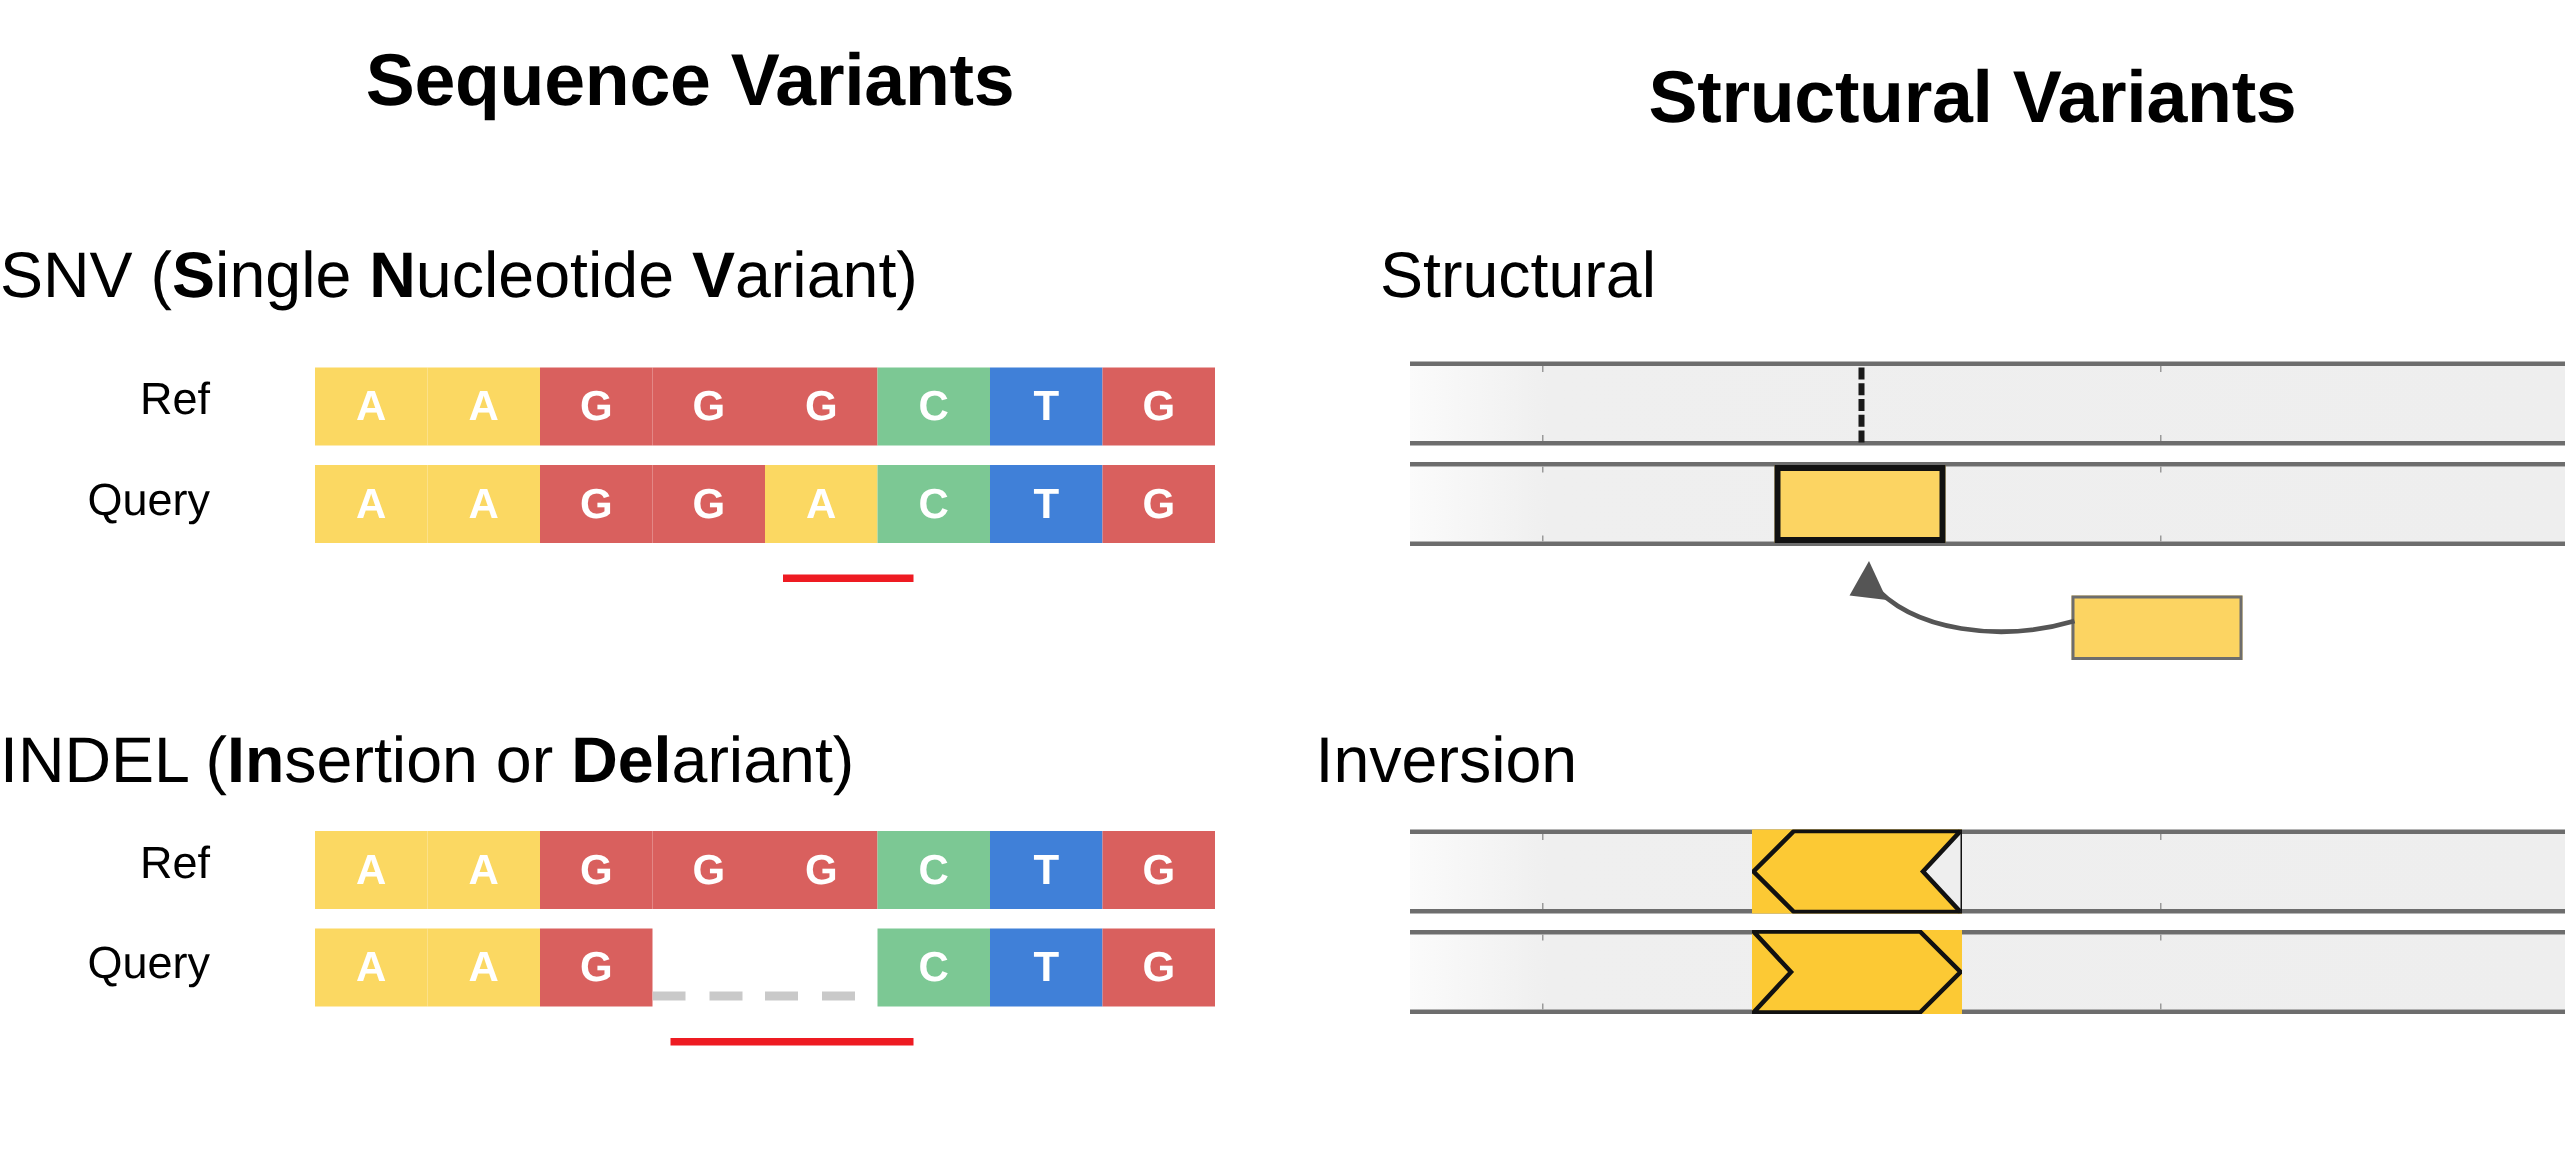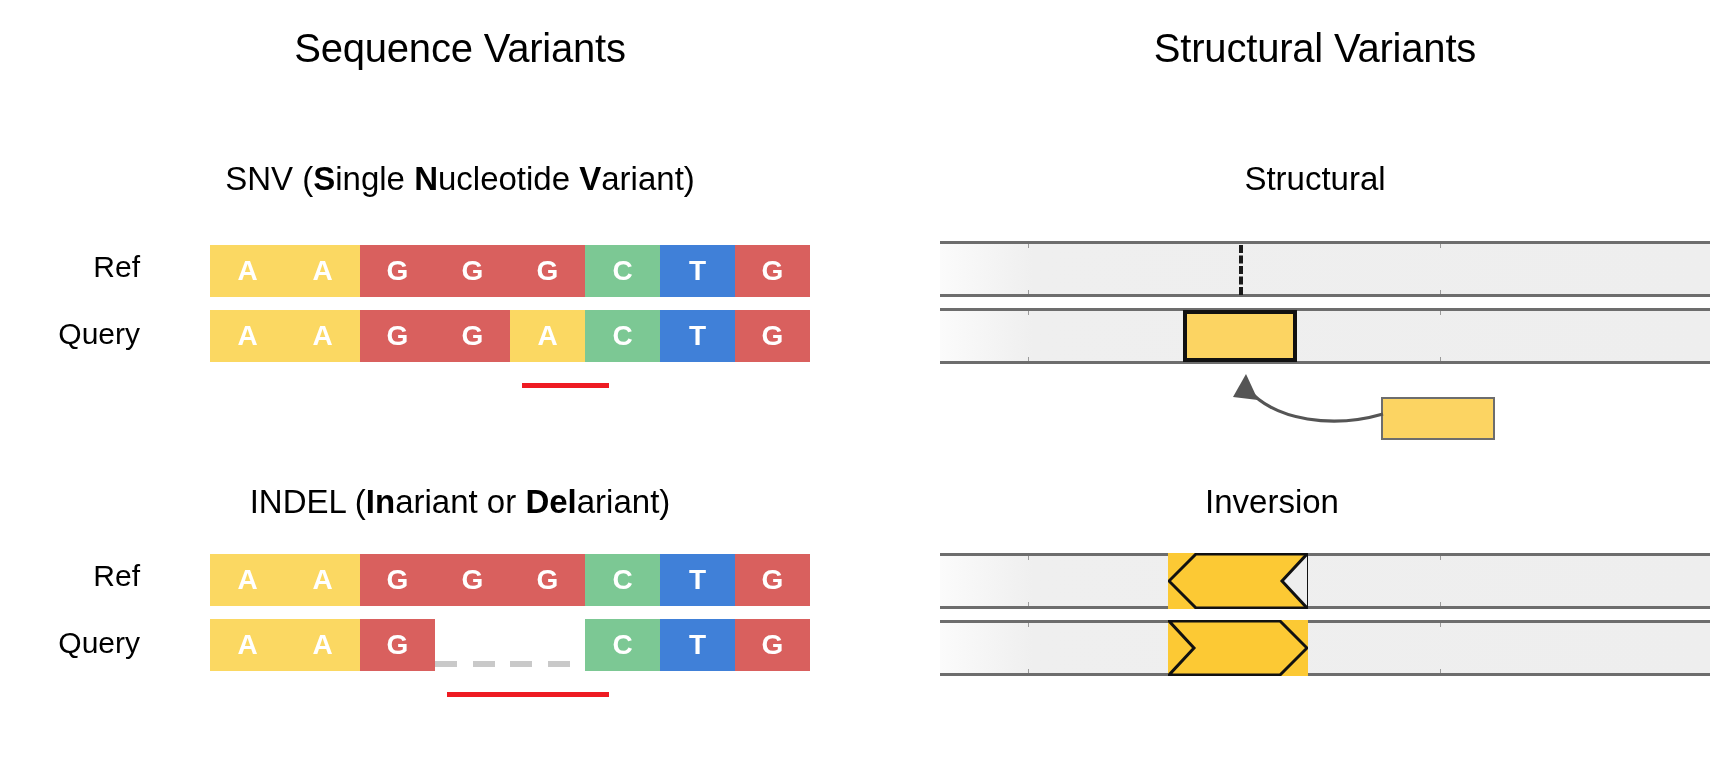--- a/index.html
+++ b/index.html
@@ -12,36 +12,35 @@
     height: 775px;
     font-family: "Liberation Sans", sans-serif;
     color: #000000;
     overflow: hidden;
     position: relative;
   }
 
   
   .col-title {
     position: absolute;
-    font-size: 40px;
-    font-weight: normal;
+    font-size: 49px;
+    font-weight: bold;
     letter-spacing: -0.2px;
     white-space: nowrap;
     text-align: center;
   }
   #title-seq   { left: 0px;   top: 26px; width: 920px; }
-  #title-struct{ left: 920px; top: 26px; width: 790px; }
+  #title-struct{ left: 920px; top: 37px; width: 790px; }
 
   
   .sub-title {
     position: absolute;
-    font-size: 33px;
+    font-size: 43px;
     font-weight: normal;
     white-space: nowrap;
-    text-align: center;
   }
   .sub-title b { font-weight: bold; }
   #sub-snv    { left: 0px;   top: 160px; width: 920px; }
   #sub-indel  { left: 0px;   top: 483px; width: 920px; }
   #sub-ins    { left: 920px; top: 160px; width: 790px; }
   #sub-inv    { left: 877px; top: 483px; width: 790px; }
 
   
   .row-label {
     position: absolute;
@@ -139,21 +138,21 @@
 </style>
 </head>
 <body>
 
 <div class="col-title" id="title-seq">Sequence Variants</div>
 
 <div class="col-title" id="title-struct">Structural Variants</div>
 
 <div class="sub-title" id="sub-snv"><span>SNV (</span><b>S</b><span>ingle </span><b>N</b><span>ucleotide </span><b>V</b><span>ariant)</span></div>
 
-<div class="sub-title" id="sub-indel"><span>INDEL (</span><b>In</b><span>ariant or </span><b>Del</b><span>ariant)</span></div>
+<div class="sub-title" id="sub-indel"><span>INDEL (</span><b>In</b><span>sertion or </span><b>Del</b><span>ariant)</span></div>
 
 <div class="sub-title" id="sub-ins">Structural</div>
 <div class="sub-title" id="sub-inv">Inversion</div>
 
 <div class="row-label" style="left:-10px; top:250px;">Ref</div>
 <div class="row-label" style="left:-10px; top:317px;">Query</div>
 
 <div class="seq-row" id="snv-ref-row" style="left:210px; top:245px;">
     <div class="base" style="background: rgb(251, 216, 98);">A</div>
     <div class="base" style="background: rgb(251, 216, 98);">A</div>

